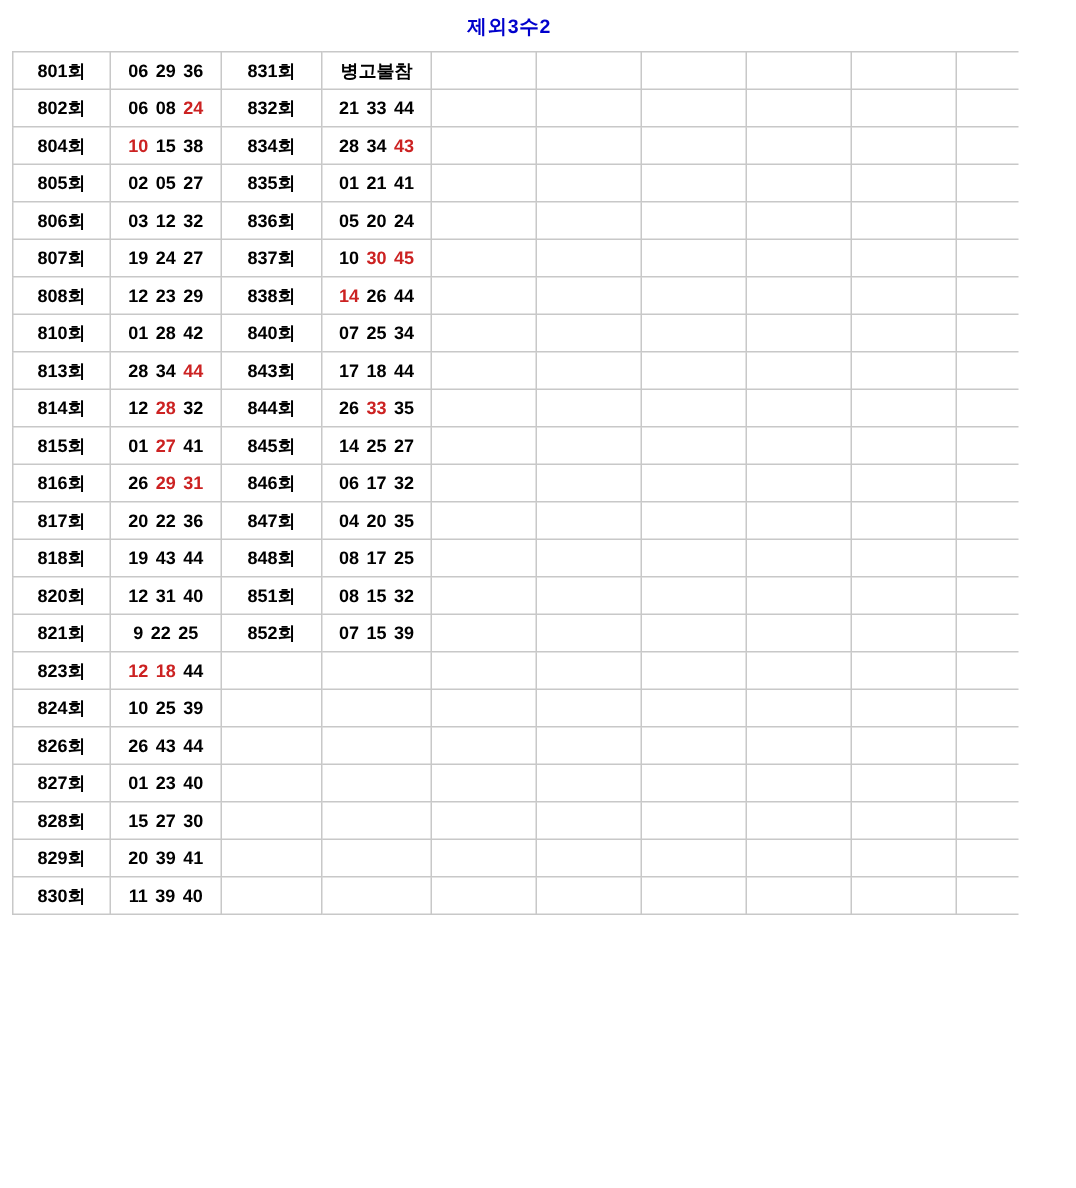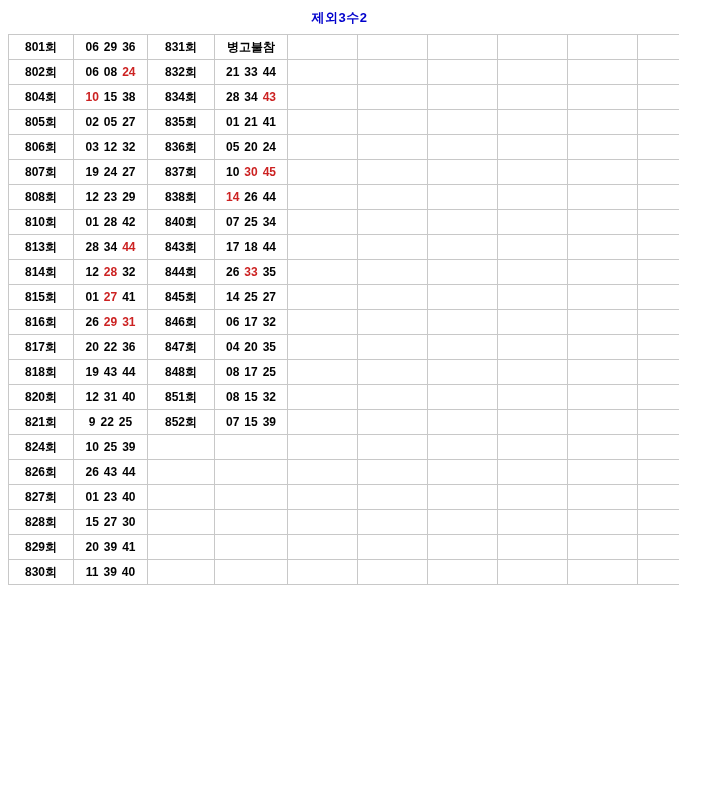--- a/index.html
+++ b/index.html
@@ -257,20 +257,32 @@
           <td class="label">852회</td>
           <td class="nums"><span class="num">07</span><span class="num">15</span><span class="num">39</span></td>
           <td class="empty"></td>
           <td class="empty"></td>
           <td class="empty"></td>
           <td class="empty"></td>
           <td class="empty"></td>
           <td class="empty"></td>
         </tr>
         <tr>
+          <td class="label">823회</td>
+          <td class="nums"><span class="num red">12</span><span class="num red">18</span><span class="num">44</span></td>
+          <td class="label"></td>
+          <td class="nums"></td>
+          <td class="empty"></td>
+          <td class="empty"></td>
+          <td class="empty"></td>
+          <td class="empty"></td>
+          <td class="empty"></td>
+          <td class="empty"></td>
+        </tr>
+        <tr>
           <td class="label">824회</td>
           <td class="nums"><span class="num">10</span><span class="num">25</span><span class="num">39</span></td>
           <td class="label"></td>
           <td class="nums"></td>
           <td class="empty"></td>
           <td class="empty"></td>
           <td class="empty"></td>
           <td class="empty"></td>
           <td class="empty"></td>
           <td class="empty"></td>

